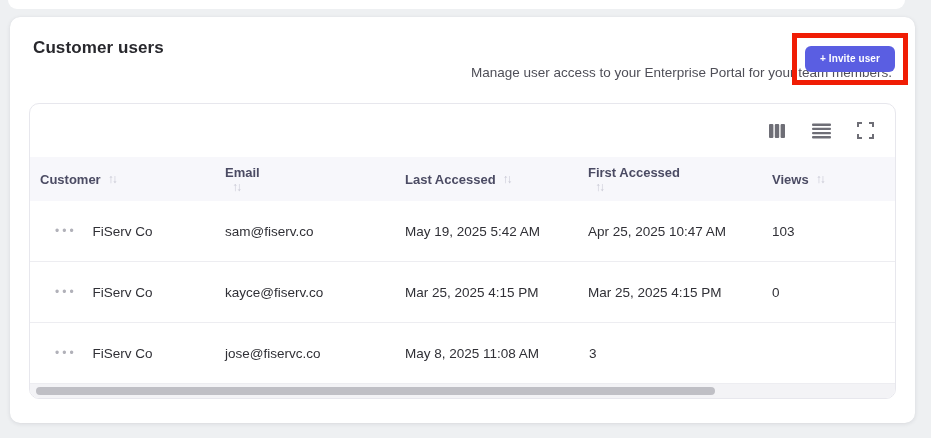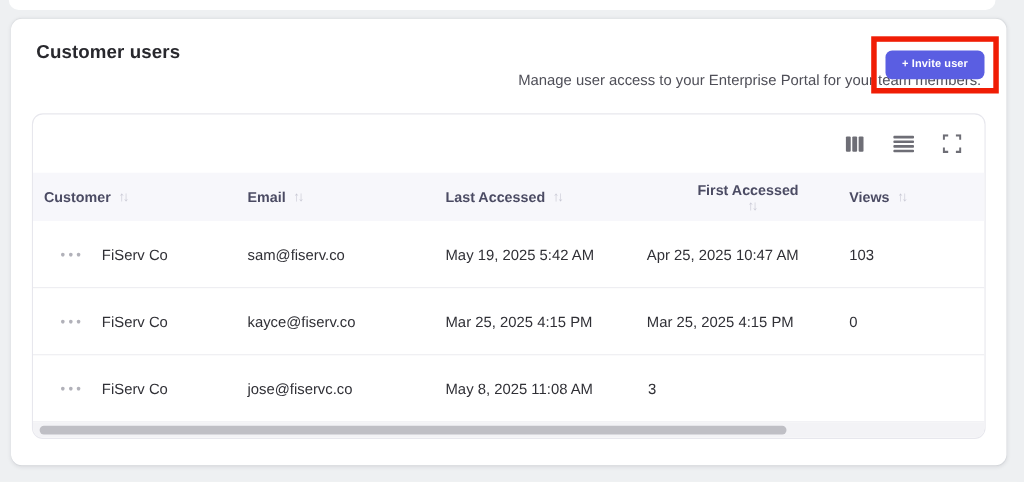--- a/index.html
+++ b/index.html
@@ -72,25 +72,25 @@
     color: #6e6e76;
     cursor: pointer;
   }
   .thead {
     display: flex; align-items: center;
     height: 44px;
     background: #f7f7fb;
     font-size: 13px; font-weight: bold; color: #4b4b63;
   }
   .col1 { width: 195px; padding-left: 10px; }
-  .col2 { width: 180px; }
+  .col2 { width: 180px; flex-direction: column; }
   .col3 { width: 183px; }
   .col4 { width: 184px; flex-direction: column; }
   .col5 { flex: 1; }
-  .th { display: flex; align-items: center; }
+  .th { display: flex; align-items: flex-start; }
   .sort-glyph {
     color: #c8c8d4;
     font-size: 12px; font-weight: normal;
     margin-left: 7px;
     letter-spacing: -2px;
   }
   .trow {
     display: flex; align-items: center;
     height: 61px;
     border-bottom: 1px solid #ededf1;

